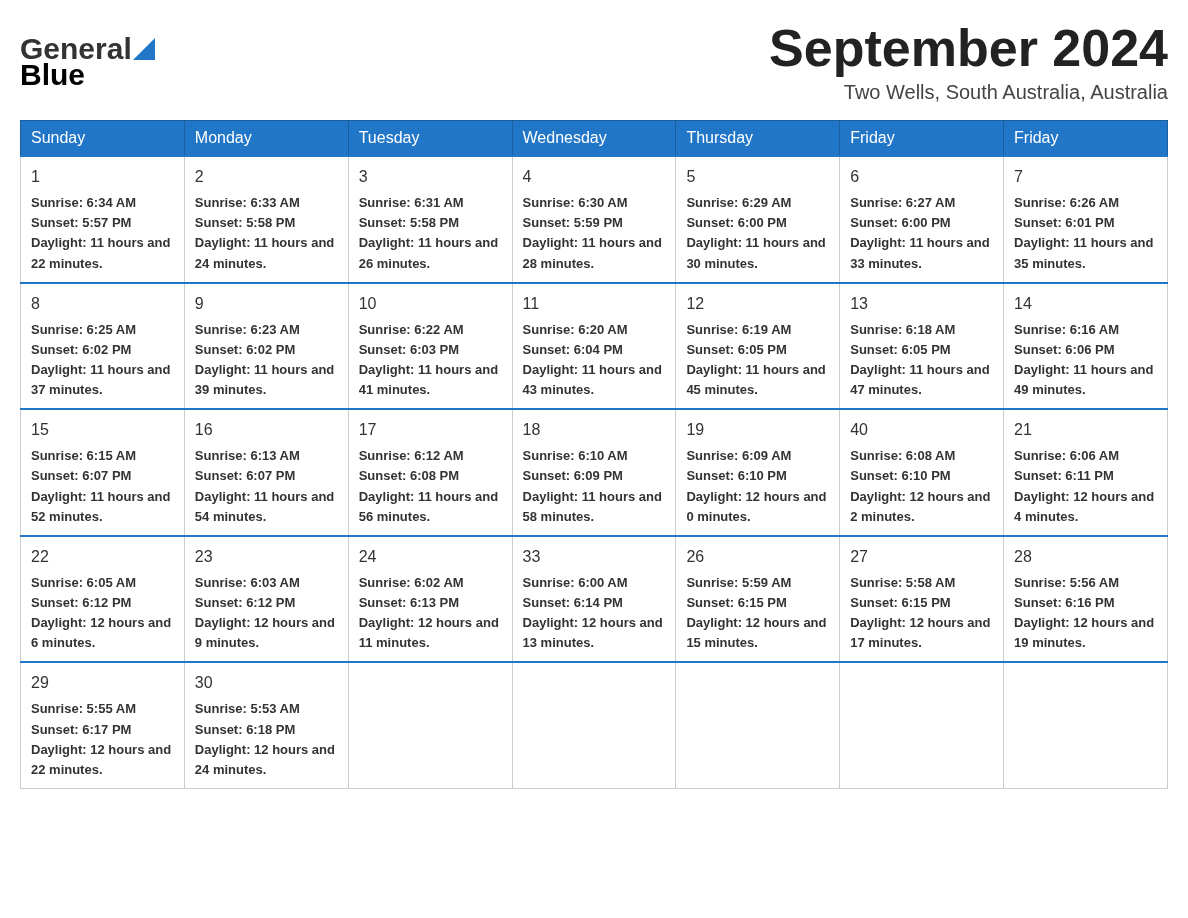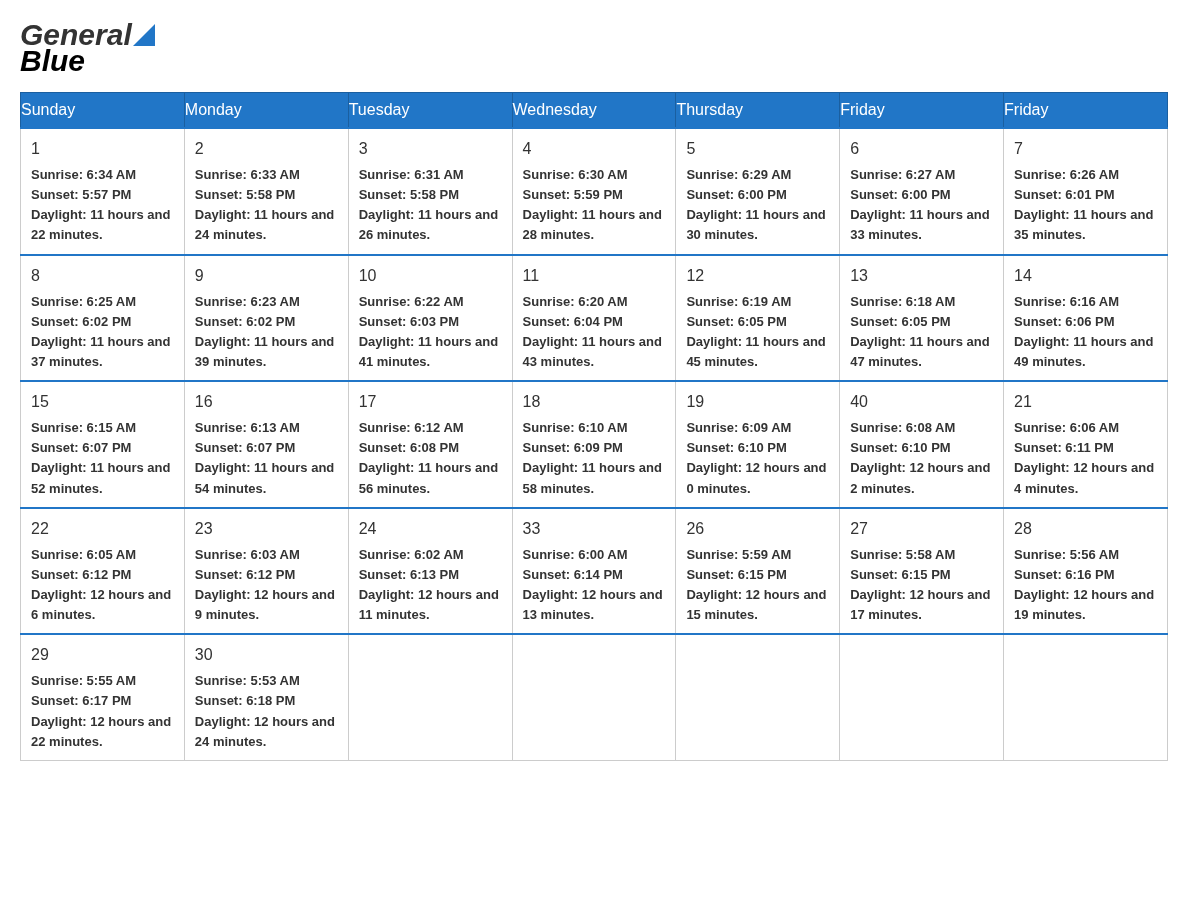--- a/index.html
+++ b/index.html
@@ -8,21 +8,20 @@
       background: #fff;
       width: 1188px;
       min-height: 918px;
       padding: 20px;
     }
     .header-area {
       display: flex;
       justify-content: space-between;
       align-items: center;
       margin-bottom: 16px;
-      font-style: italic;
     }
     .logo-area {
       display: flex;
       align-items: center;
     }
     .title-area {
       text-align: right;
     }
     .month-title {
       font-size: 52px;
@@ -38,21 +37,21 @@
     .calendar-table {
       width: 100%;
       border-collapse: collapse;
       border: 1px solid #999;
     }
     .calendar-table th {
       background-color: #2176c7;
       color: #fff;
       font-size: 16px;
       font-weight: normal;
-      padding: 8px 0;
+      padding: 8px 10px;
       text-align: left;
       border: 1px solid #1a5fa0;
     }
     .calendar-table td {
       vertical-align: top;
       padding: 8px 10px;
       border: 1px solid #ccc;
       width: 14.28%;
       min-height: 100px;
       font-size: 13px;
@@ -84,20 +83,24 @@
         <span>General</span>
         <svg width="22" height="22" viewBox="0 0 22 22" style="margin: 0 1px;">
           <polygon points="0,22 22,0 22,22" fill="#2176c7"></polygon>
         </svg>
       </div>
       <div style="font-size:30px; font-weight:bold; color:#000000; margin-top:-4px;">
         <span>Blue</span>
       </div>
     </div>
   </div>
+  <div class="title-area">
+    <div class="month-title">September 2024</div>
+    <div class="location-title">Two Wells, South Australia, Australia</div>
+  </div>
 </div>
 
 <table class="calendar-table">
   <thead>
     <tr>
 
     <th>Sunday</th>
         <th>Monday</th>
         <th>Tuesday</th>
         <th>Wednesday</th>

